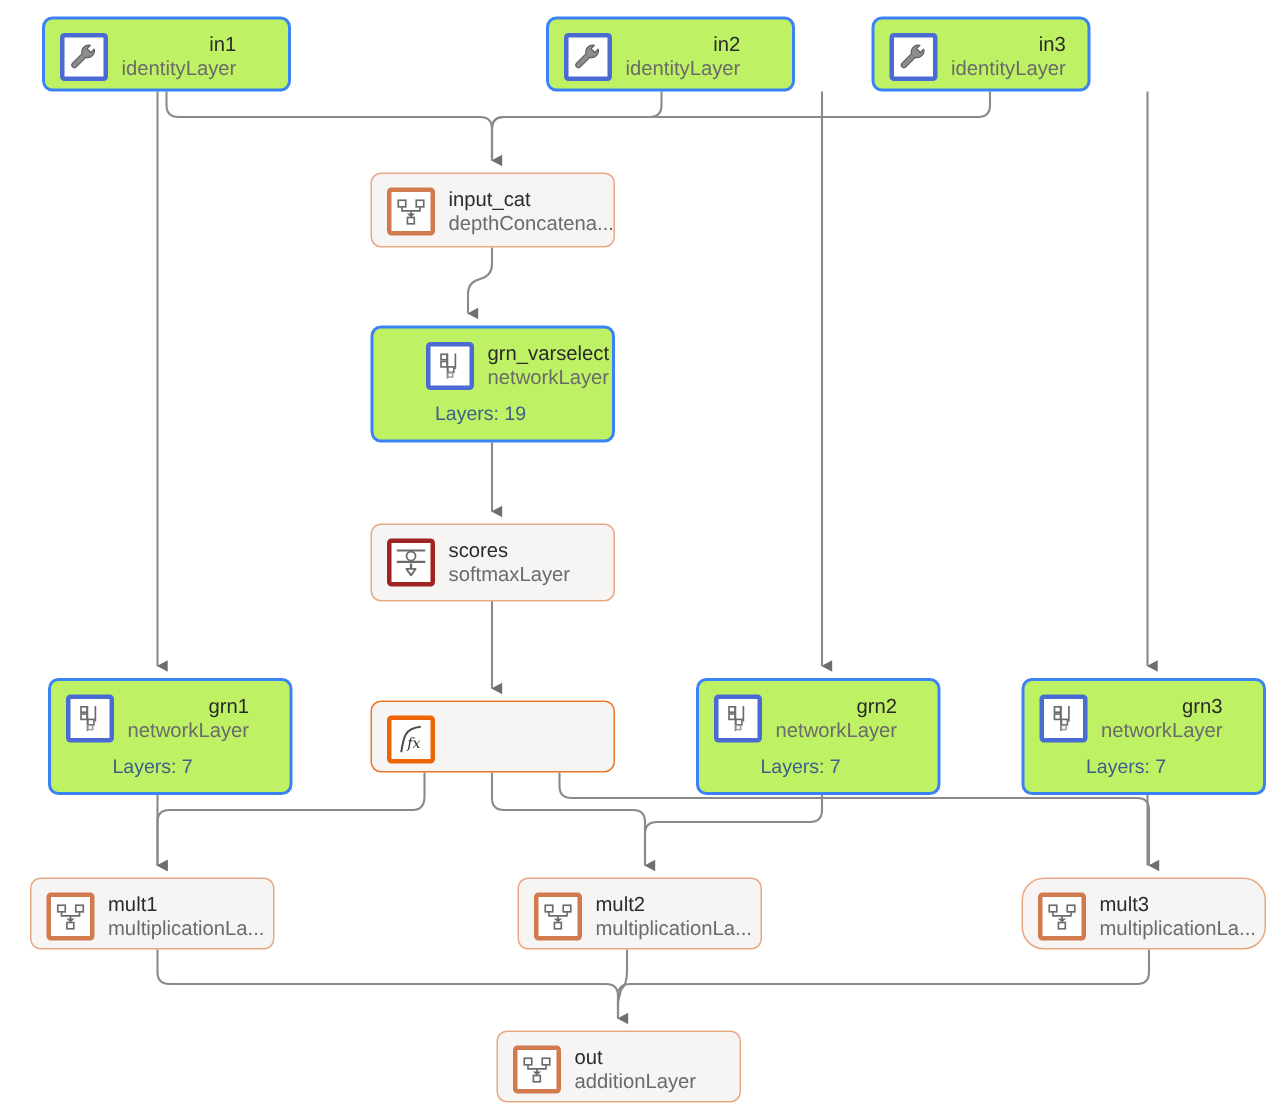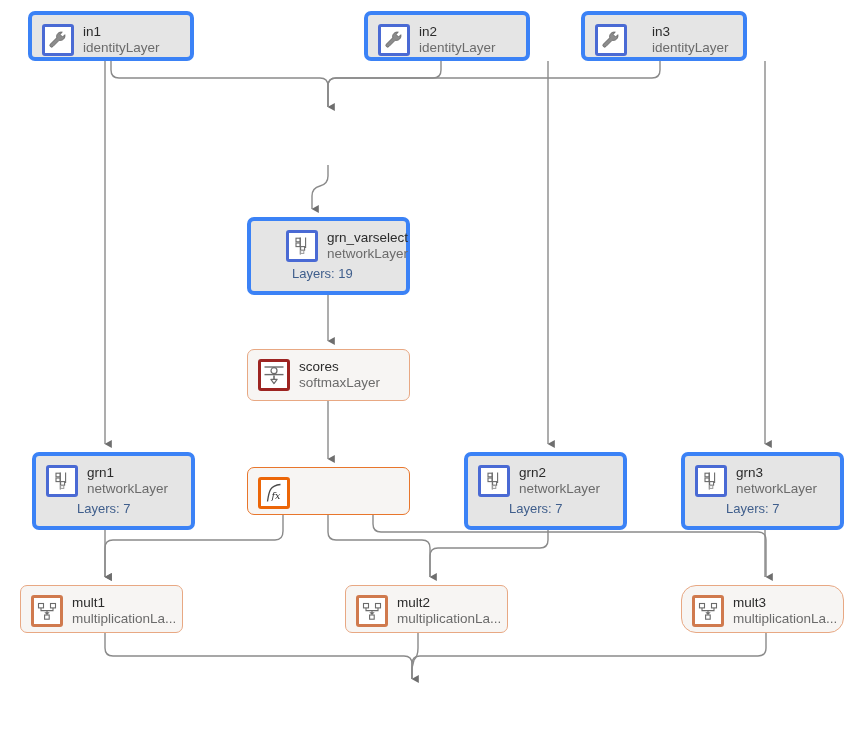--- a/index.html
+++ b/index.html
@@ -19,21 +19,21 @@
   
   .node{
     position:absolute;
     box-sizing:border-box;
     background:#f5f5f5;
     border-radius:7px;
     display:flex;
     align-items:flex-start;
     padding:9px 10px 0 10px;
   }
-  .node.blue{border:4px solid #3b82f6;background:#e5e5e5;}
+  .node.blue{border:2px solid #3b82f6;background:#bef264;text-align:right;}
   .node.orange{border:1px solid #e8a883;background:#f7f5f3;}
   .node.orange-bright{border:1px solid #e8762c;background:#f7f5f3;}
 
   .node-icon{
     width:32px;height:32px;
     box-sizing:border-box;
     flex:0 0 32px;
     border-radius:3px;
     display:flex;align-items:center;justify-content:center;
     background:#ffffff;
@@ -116,29 +116,45 @@
       <div class="node-icon ic-blue">
         <svg width="22" height="22" viewBox="0 0 22 22">
           <path d="M15.3 3.2a4.6 4.6 0 0 0-5.6 5.6L3.4 15.1a1.8 1.8 0 0 0 0 2.5 1.8 1.8 0 0 0 2.5 0l6.3-6.3a4.6 4.6 0 0 0 5.6-5.6L15.6 8 13 5.4z" fill="#8c8c8c" stroke="#5d5d5d" stroke-width="0.8" stroke-linejoin="round"></path>
         </svg>
       </div>
       <div class="node-text">
         <div class="n-title">in2</div>
         <div class="n-sub">identityLayer</div>
       </div>
     </div>
-    <div class="node blue" style="left: 581px; top: 11px; width: 166px; height: 50px; gap: 16px;">
+    <div class="node blue" style="left: 581px; top: 11px; width: 146px; height: 50px;">
       <div class="node-icon ic-blue">
         <svg width="22" height="22" viewBox="0 0 22 22">
           <path d="M15.3 3.2a4.6 4.6 0 0 0-5.6 5.6L3.4 15.1a1.8 1.8 0 0 0 0 2.5 1.8 1.8 0 0 0 2.5 0l6.3-6.3a4.6 4.6 0 0 0 5.6-5.6L15.6 8 13 5.4z" fill="#8c8c8c" stroke="#5d5d5d" stroke-width="0.8" stroke-linejoin="round"></path>
         </svg>
       </div>
       <div class="node-text">
         <div class="n-title">in3</div>
         <div class="n-sub">identityLayer</div>
+      </div>
+    </div>
+    <div class="node orange" style="left: 247px; top: 115px; width: 163px; height: 50px;">
+      <div class="node-icon ic-orange">
+        <svg width="22" height="22" viewBox="0 0 22 22">
+          <rect x="2.5" y="3.5" width="5" height="4.4" fill="#ffffff" stroke="#6b6b6b" stroke-width="1.1"></rect>
+          <rect x="14.5" y="3.5" width="5" height="4.4" fill="#ffffff" stroke="#6b6b6b" stroke-width="1.1"></rect>
+          <rect x="8.6" y="15.0" width="4.6" height="4.2" fill="#ffffff" stroke="#6b6b6b" stroke-width="1.1"></rect>
+          <path d="M5 8.1 L5 10.6 L17 10.6 L17 8.1" fill="none" stroke="#6b6b6b" stroke-width="1.1"></path>
+          <path d="M11 10.6 L11 13.6" fill="none" stroke="#6b6b6b" stroke-width="1.1"></path>
+          <path d="M8.3 12.3 L11 15.0 L13.7 12.3 Z" fill="#6b6b6b"></path>
+        </svg>
+      </div>
+      <div class="node-text">
+        <div class="n-title">input_cat</div>
+        <div class="n-sub">depthConcatena...</div>
       </div>
     </div>
     <div class="node blue tall" style="left: 247px; top: 217px; width: 163px; height: 78px; padding-left: 35px;">
       <div class="node-icon ic-blue">
         <svg width="22" height="22" viewBox="0 0 22 22">
           <path d="M9.3 2.6 L9.3 19.4" stroke="#6b6b6b" stroke-width="1.1" fill="none"></path>
           <rect x="5.0" y="3.2" width="4.0" height="3.6" fill="#ffffff" stroke="#6b6b6b" stroke-width="1.1"></rect>
           <rect x="5.0" y="8.0" width="4.0" height="3.6" fill="#ffffff" stroke="#6b6b6b" stroke-width="1.1"></rect>
           <rect x="9.6" y="11.6" width="4.0" height="3.6" fill="#ffffff" stroke="#6b6b6b" stroke-width="1.1"></rect>
           <rect x="9.6" y="15.6" width="3.2" height="2.8" fill="#ffffff" stroke="#9a9a9a" stroke-width="1"></rect>
@@ -266,13 +282,29 @@
           <path d="M5 8.1 L5 10.6 L17 10.6 L17 8.1" fill="none" stroke="#6b6b6b" stroke-width="1.1"></path>
           <path d="M11 10.6 L11 13.6" fill="none" stroke="#6b6b6b" stroke-width="1.1"></path>
           <path d="M8.3 12.3 L11 15.0 L13.7 12.3 Z" fill="#6b6b6b"></path>
         </svg>
       </div>
       <div class="node-text">
         <div class="n-title">mult3</div>
         <div class="n-sub">multiplicationLa...</div>
       </div>
     </div>
+    <div class="node orange" style="left: 331px; top: 687px; width: 163px; height: 48px;">
+      <div class="node-icon ic-orange">
+        <svg width="22" height="22" viewBox="0 0 22 22">
+          <rect x="2.5" y="3.5" width="5" height="4.4" fill="#ffffff" stroke="#6b6b6b" stroke-width="1.1"></rect>
+          <rect x="14.5" y="3.5" width="5" height="4.4" fill="#ffffff" stroke="#6b6b6b" stroke-width="1.1"></rect>
+          <rect x="8.6" y="15.0" width="4.6" height="4.2" fill="#ffffff" stroke="#6b6b6b" stroke-width="1.1"></rect>
+          <path d="M5 8.1 L5 10.6 L17 10.6 L17 8.1" fill="none" stroke="#6b6b6b" stroke-width="1.1"></path>
+          <path d="M11 10.6 L11 13.6" fill="none" stroke="#6b6b6b" stroke-width="1.1"></path>
+          <path d="M8.3 12.3 L11 15.0 L13.7 12.3 Z" fill="#6b6b6b"></path>
+        </svg>
+      </div>
+      <div class="node-text">
+        <div class="n-title">out</div>
+        <div class="n-sub">additionLayer</div>
+      </div>
+    </div>
   </div>
 
 </body></html>

